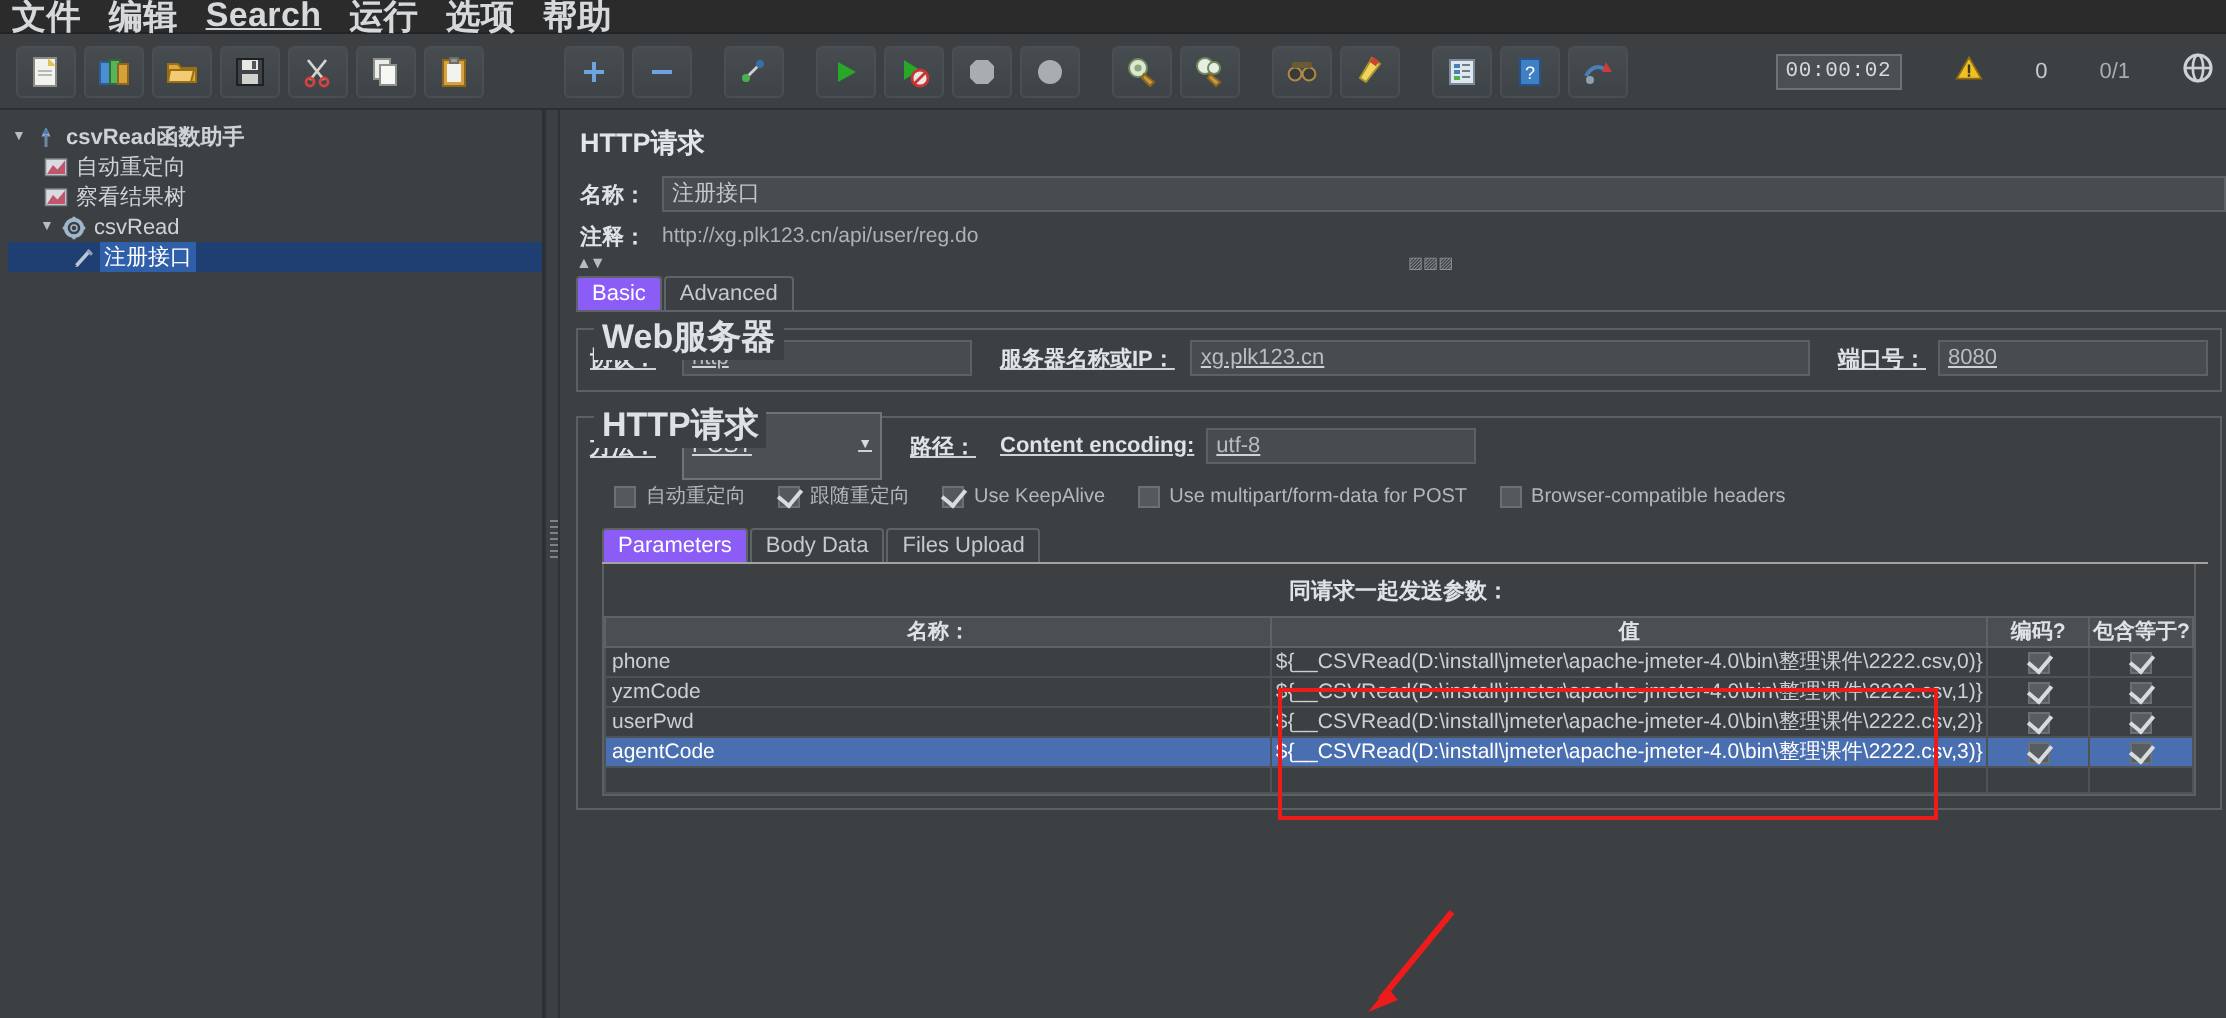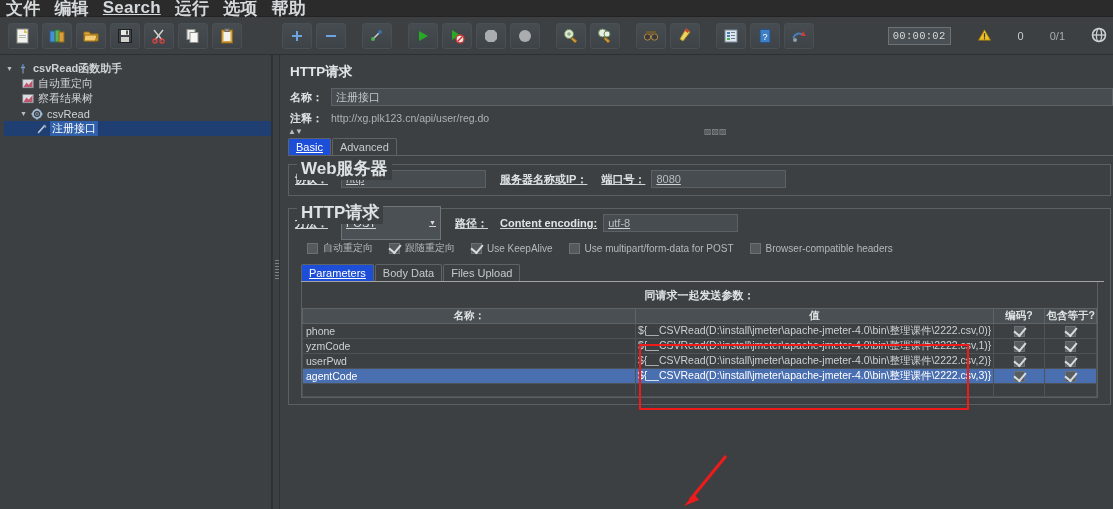--- a/index.html
+++ b/index.html
@@ -83,21 +83,21 @@
   .minibar { display:flex; align-items:center; height:11px; position:relative; margin-bottom:2px;}
   .minibar .arrows { color:#b9bdc0; font-size:8px; letter-spacing:-1px; padding-left:2px;}
   .minibar .dots { position:absolute; left:418px; color:#8b9094; font-size:8px; letter-spacing:0px;}
 
   
   .tabs { display:flex; align-items:flex-end; height:17px; border-bottom:1px solid #5d6367; }
   .tab {
     font-size:11px; padding:2px 7px 2px 7px; border:1px solid #5d6367; border-bottom:none;
     background:#42474b; color:#c6cacd; margin-right:1px; border-radius:2px 2px 0 0; cursor:pointer;
   }
-  .tab.active { background:#1d4ed8; color:#ffffff; border-color:#5d6367;text-decoration:underline;}
+  .tab.active { background:#8b5cf6; color:#ffffff; border-color:#5d6367;}
   .tab.plain { background:#3c4043; }
 
   .group {
     border:1px solid #5a6064; margin:6px 2px 2px 2px; padding:4px 6px 6px 6px; position:relative;
   }
   .group > .gtitle {
     position:absolute; top:-8px; left:8px; background:#3c4043; padding:0 4px;
     font-size:17px; font-weight:bold; color:#dfe2e4;
   }
   .grow { display:flex; align-items:center; height:20px;text-decoration:underline; }
@@ -439,20 +439,21 @@
       <span class="tab active">Basic</span>
       <span class="tab plain">Advanced</span>
     </div>
 
     <div class="group" style="margin-top:8px;">
       <span class="gtitle">Web服务器</span>
       <div class="grow">
         <span class="lbl" style="width:46px;">协议：</span>
         <span class="inp" style="width:145px;">http</span>
         <span class="lbl" style="margin-left:14px;">服务器名称或IP：</span>
+        <span class="inp" style="flex:1; margin-left:8px;">xg.plk123.cn</span>
         <span class="lbl" style="margin-left:14px;">端口号：</span>
         <span class="inp" style="width:135px; margin-left:6px;">8080</span>
       </div>
     </div>
 
     <div class="group" style="margin-top:12px;">
       <span class="gtitle">HTTP请求</span>
       <div class="grow">
         <span class="lbl" style="width:46px;">方法：</span>
         <span class="combo">

